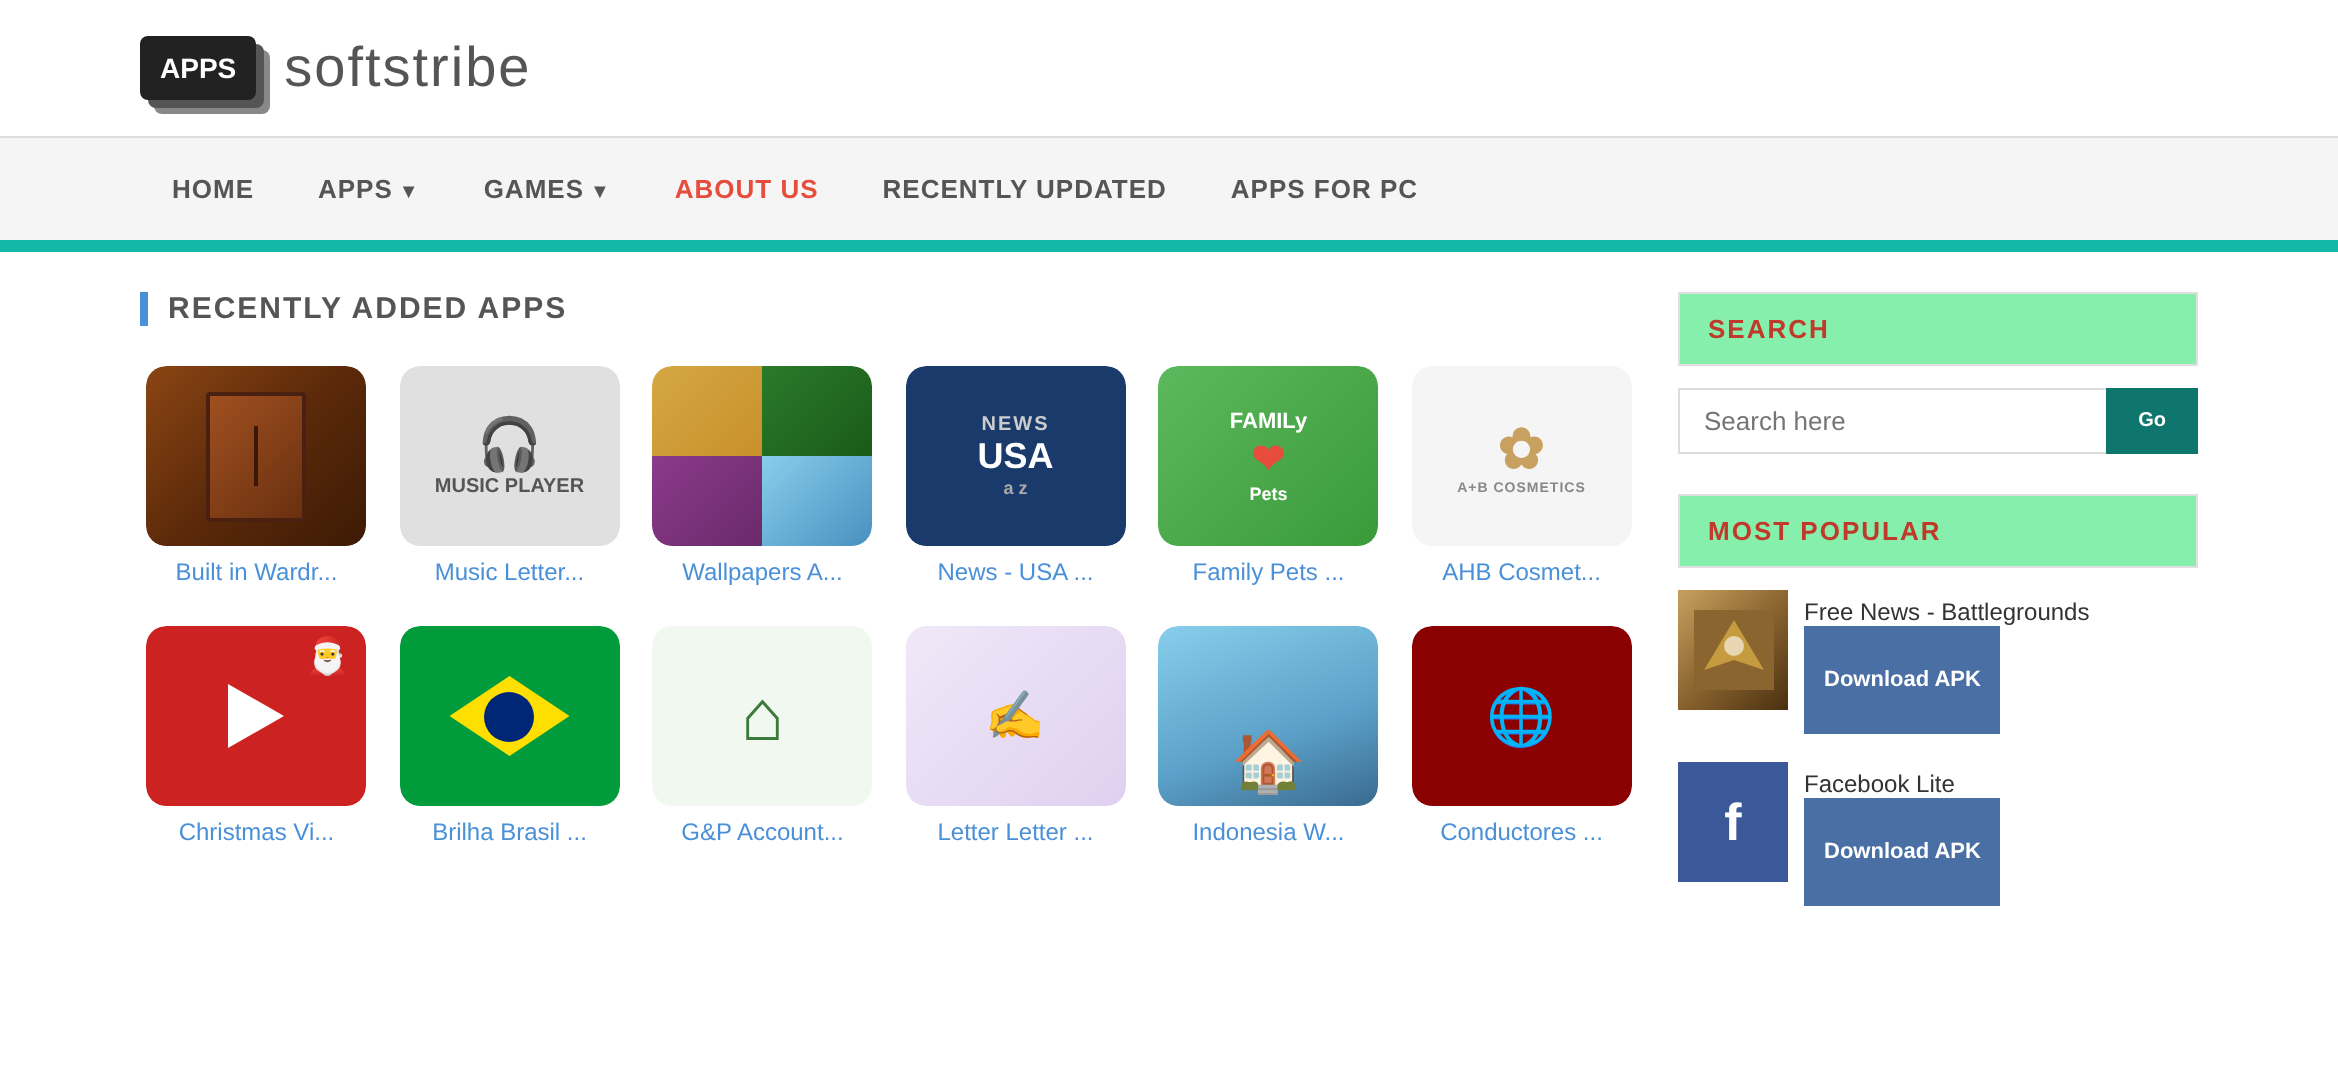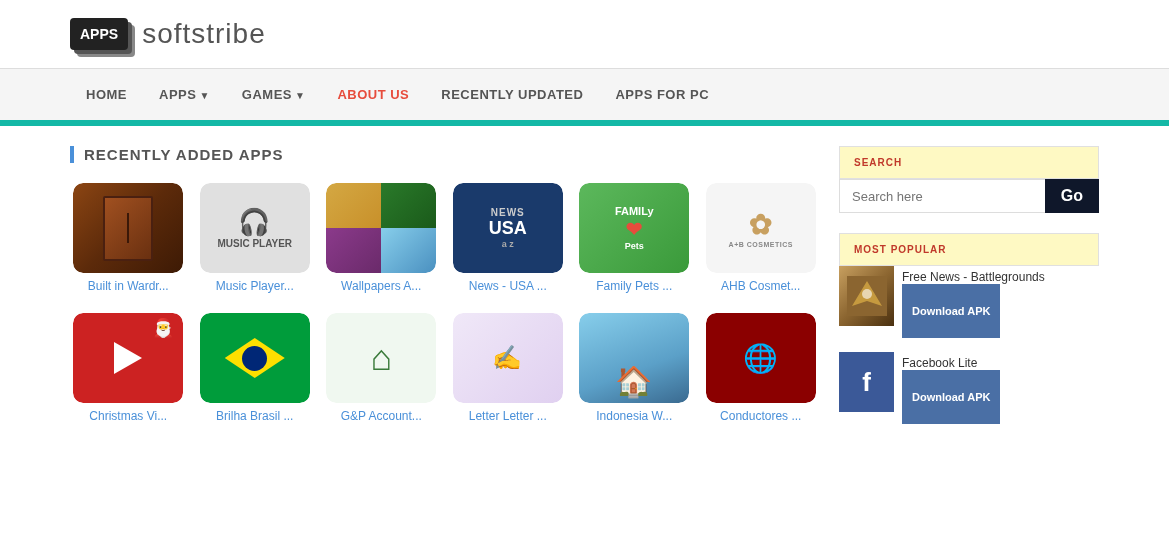--- a/index.html
+++ b/index.html
@@ -122,51 +122,51 @@
     .sidebar {
       width: 260px;
       flex-shrink: 0;
     }
 
     .sidebar-section {
       margin-bottom: 20px;
     }
 
     .sidebar-title {
-      background: #fef9c3;
+      background: #86efac;
       border: 1px solid #e0e0e0;
       padding: 10px 14px;
-      font-size: 10px;
+      font-size: 13px;
       font-weight: bold;
       color: #c0392b;
       letter-spacing: 1px;
-      margin-bottom: 0;
+      margin-bottom: 11px;
     }
 
     .search-box {
       display: flex;
       gap: 0;
     }
 
     .search-input {
       flex: 1;
       padding: 8px 12px;
       border: 1px solid #ddd;
       border-right: none;
       font-size: 13px;
       color: #aaa;
       outline: none;
     }
 
     .search-btn {
-      background: #0f172a;
+      background: #0f766e;
       color: #fff;
       border: none;
       padding: 8px 16px;
-      font-size: 16px;
+      font-size: 10px;
       font-weight: bold;
       cursor: pointer;
     }
 
     .popular-game {
       display: flex;
       align-items: stretch;
       margin-bottom: 10px;
     }
 
@@ -481,21 +481,21 @@
         <span class="app-label">Built in Wardr...</span>
       </div>
 
       <div class="app-item">
         <div class="app-icon">
           <div class="music-inner">
             <div class="music-headphones">🎧</div>
             <div class="music-wave">MUSIC PLAYER</div>
           </div>
         </div>
-        <span class="app-label">Music Player...</span>
+        <span class="app-label">Music Letter...</span>
       </div>
 
       <div class="app-item">
         <div class="app-icon">
           <div class="wallpaper-grid" style="border-radius:10px; overflow:hidden; width:100%;height:100%;">
             <div class="wg1"></div>
             <div class="wg2"></div>
             <div class="wg3"></div>
             <div class="wg4"></div>
           </div>

